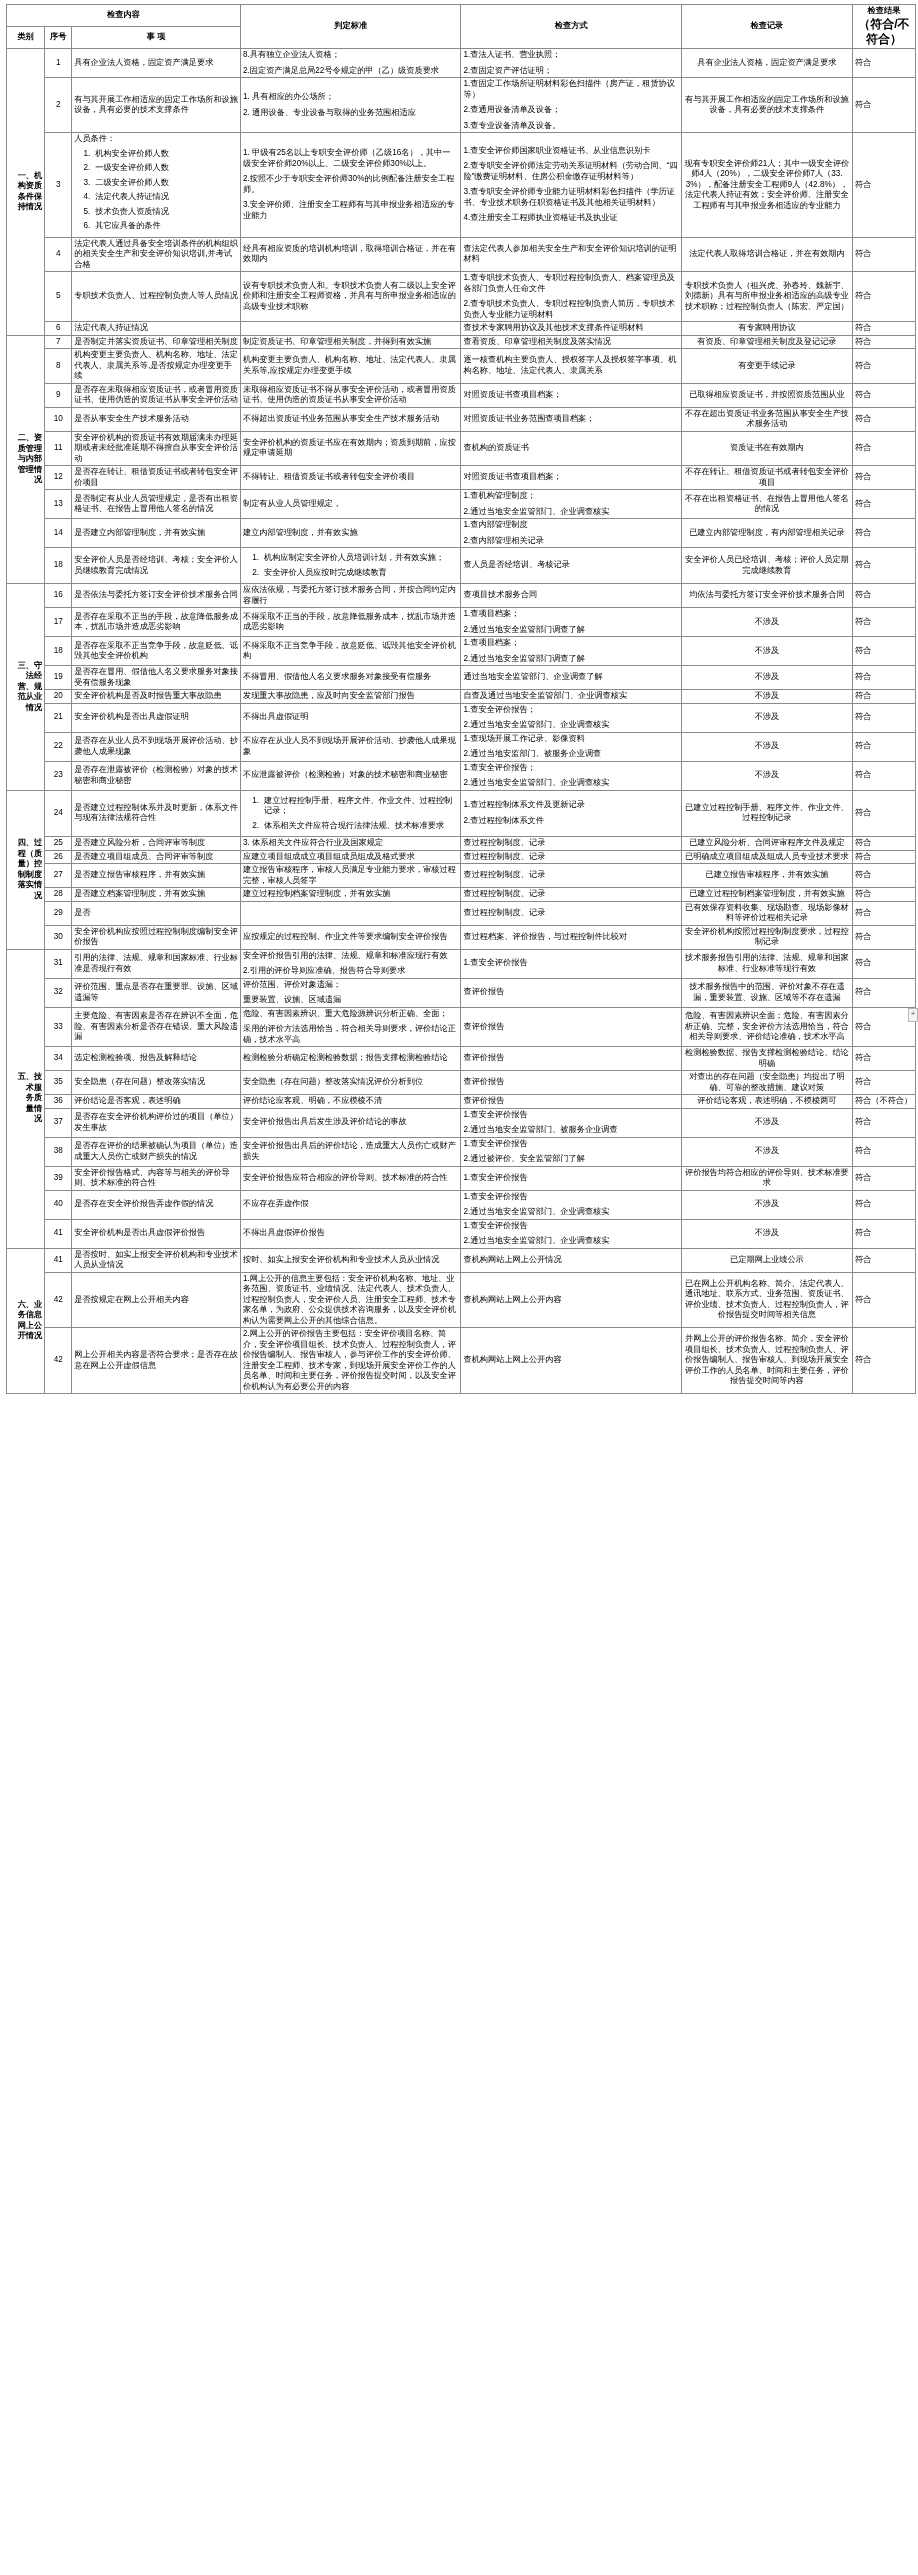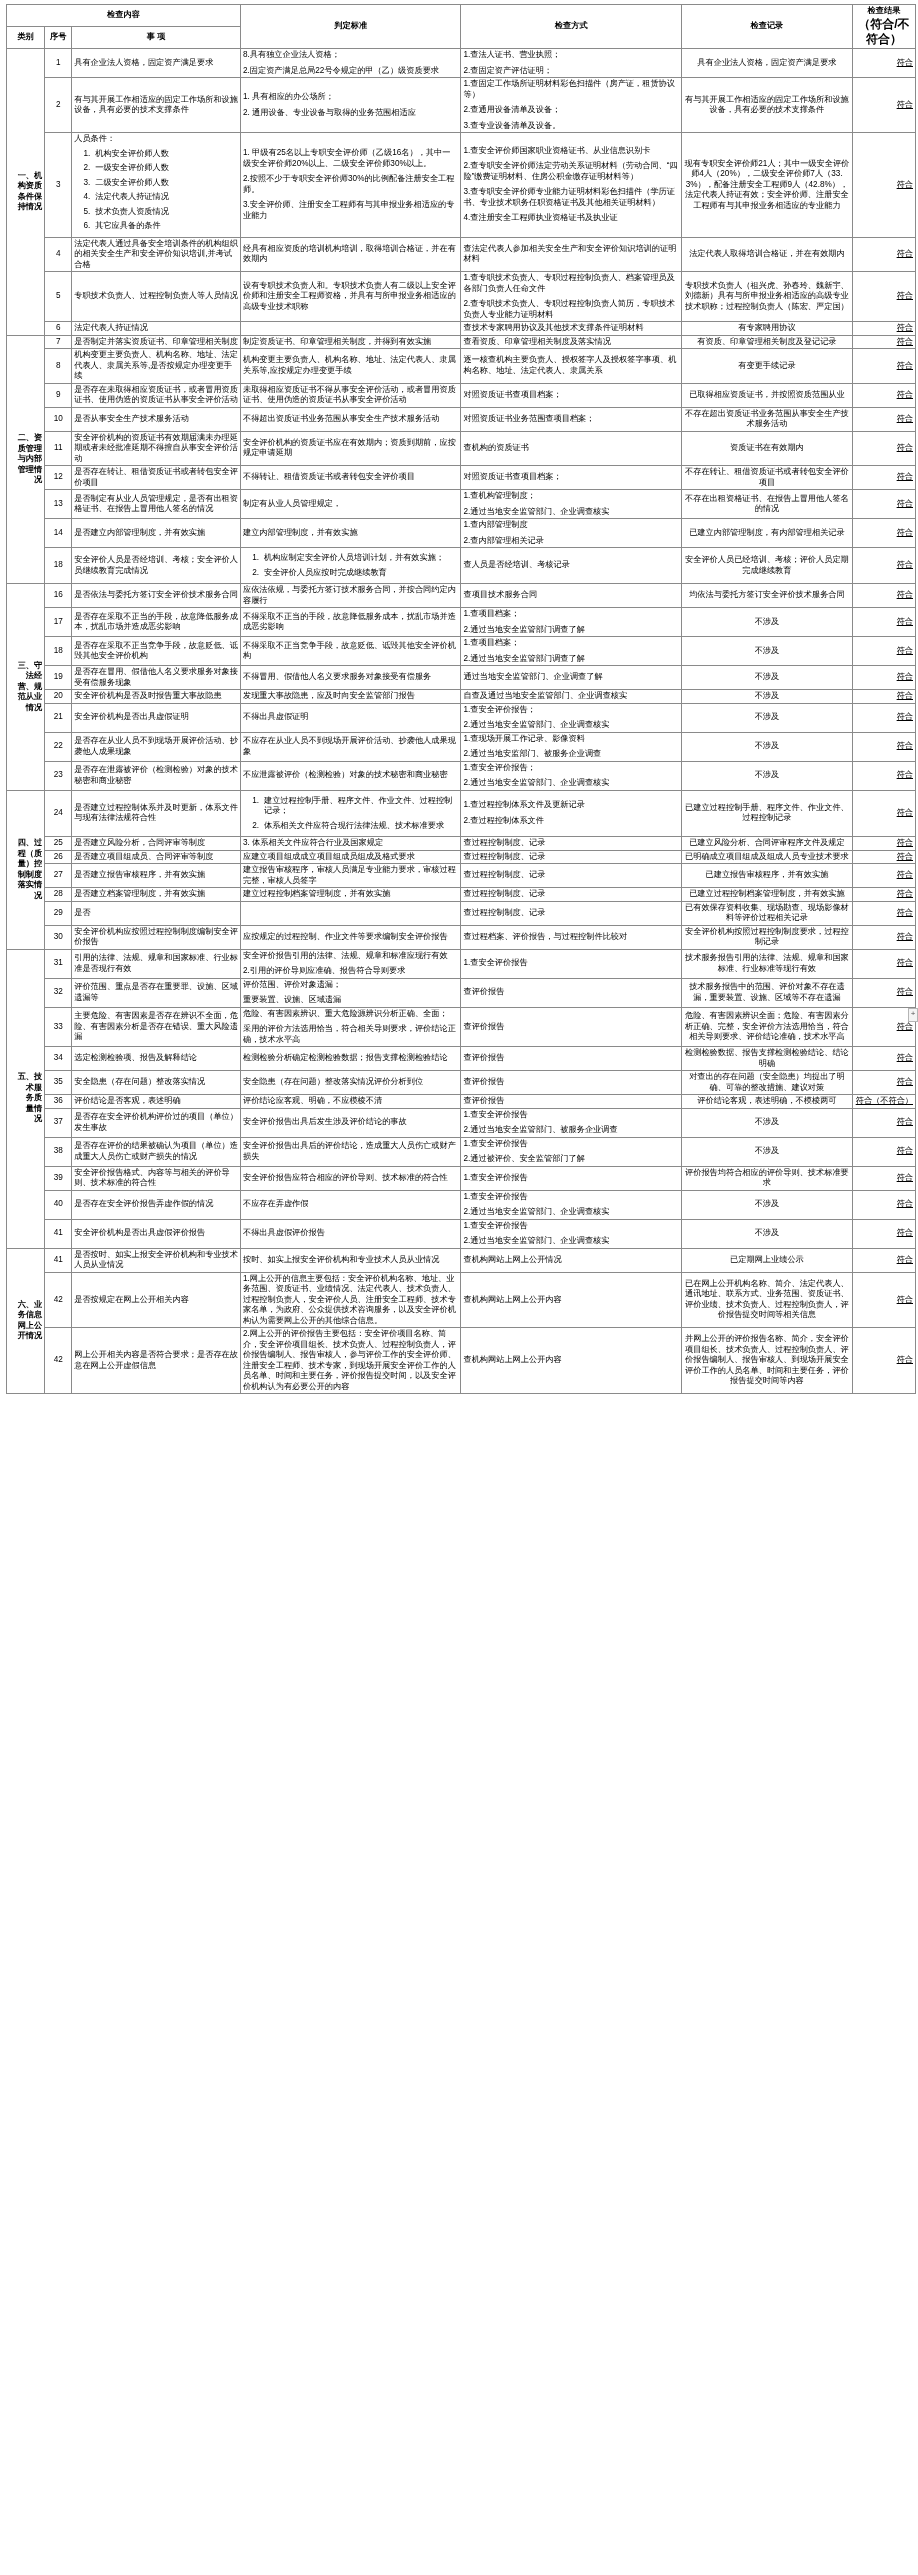--- a/index.html
+++ b/index.html
@@ -50,21 +50,21 @@
   .num{
     text-align:center;
     font-size:8.6px;
     width:22px;
     padding:1px;
   }
   .item{ width:150px; text-align:left; }
   .crit{ width:196px; text-align:left; }
   .method{ width:195px; text-align:left; }
   .record{ width:150px; text-align:center; }
-  .result{ width:52px; text-align:right; font-size:8.6px;text-decoration:underline; }
+  .result{ width:52px; text-align:left; font-size:8.6px; }
   .gap p{ margin:0 0 5px 0; }
   .gap p:last-child{ margin-bottom:0; }
   p{margin:0;}
   .sublist{ margin:0; padding:0; list-style:none; }
   .sublist li{ display:flex; gap:5px; margin:4px 0 4px 0; }
   .sublist li .n{ width:16px; flex:0 0 16px; text-align:right; }
   .scroll-marker{
     position:absolute;
     right:0px;
     top:1008px;

